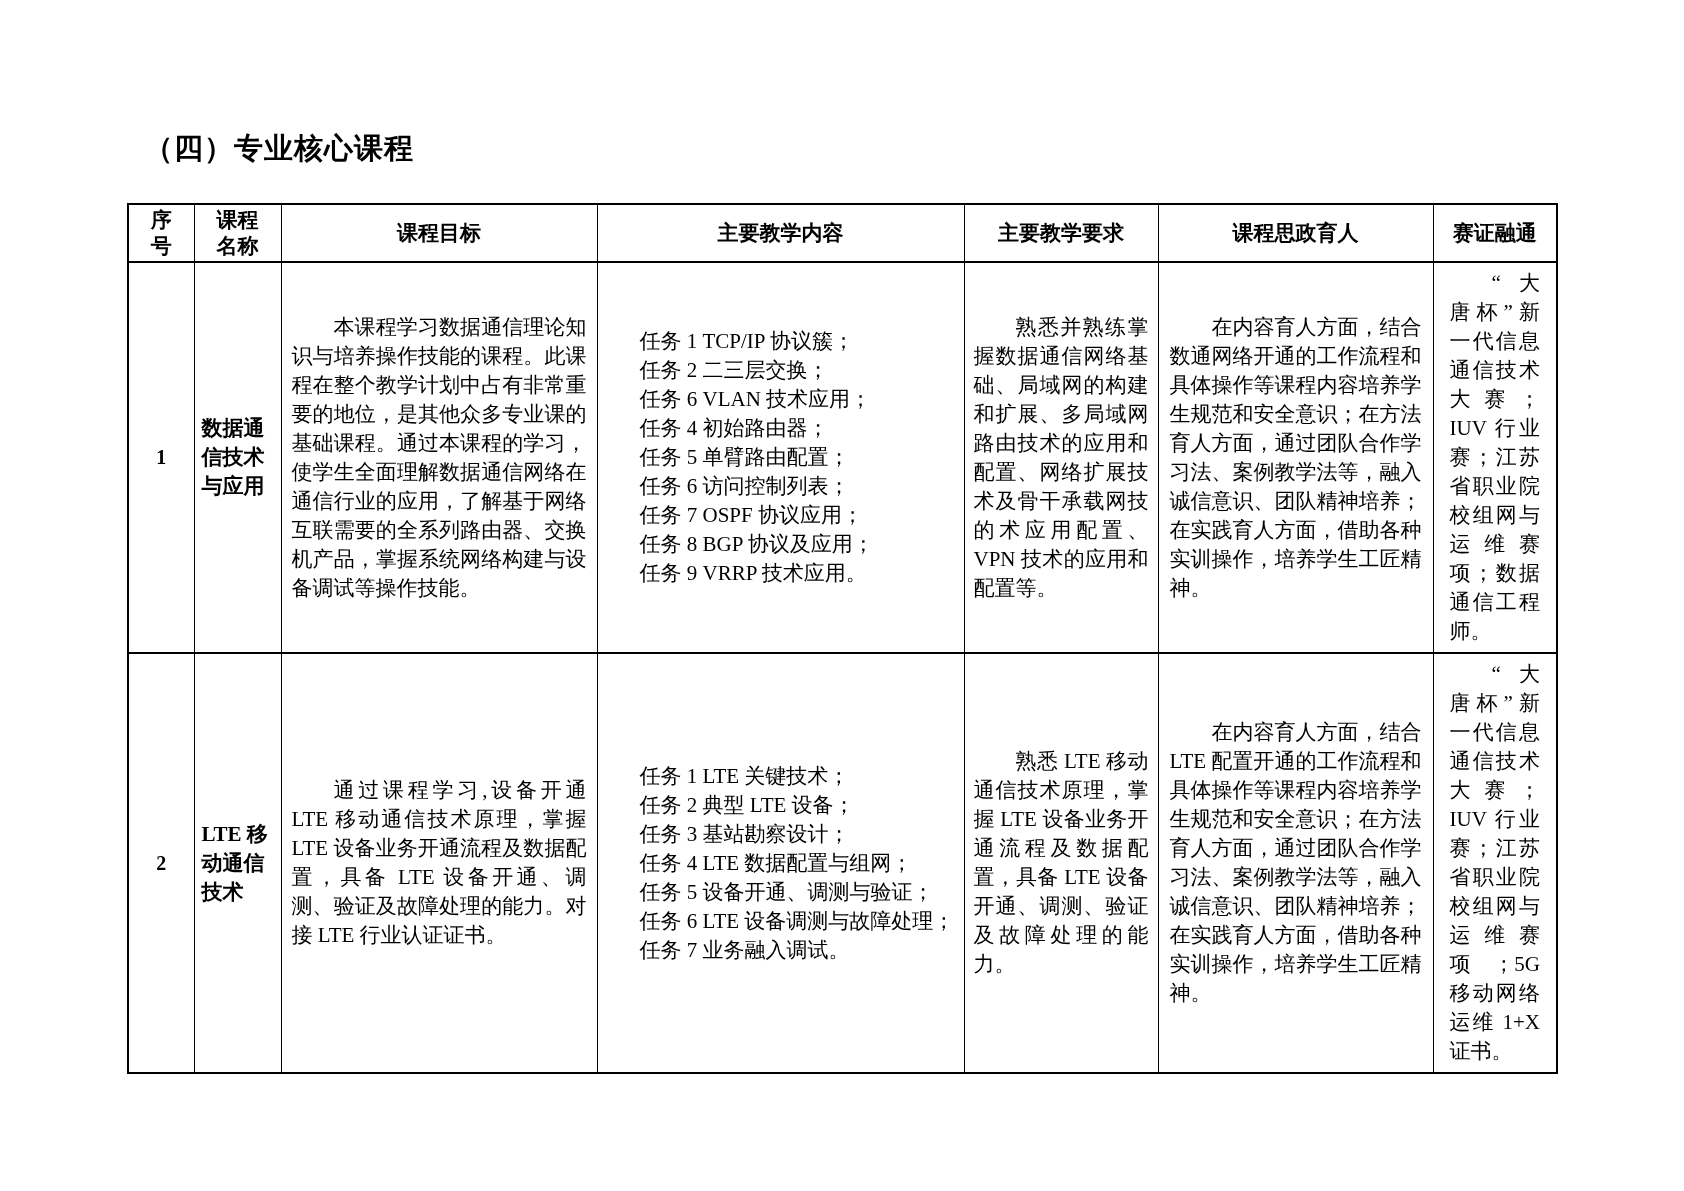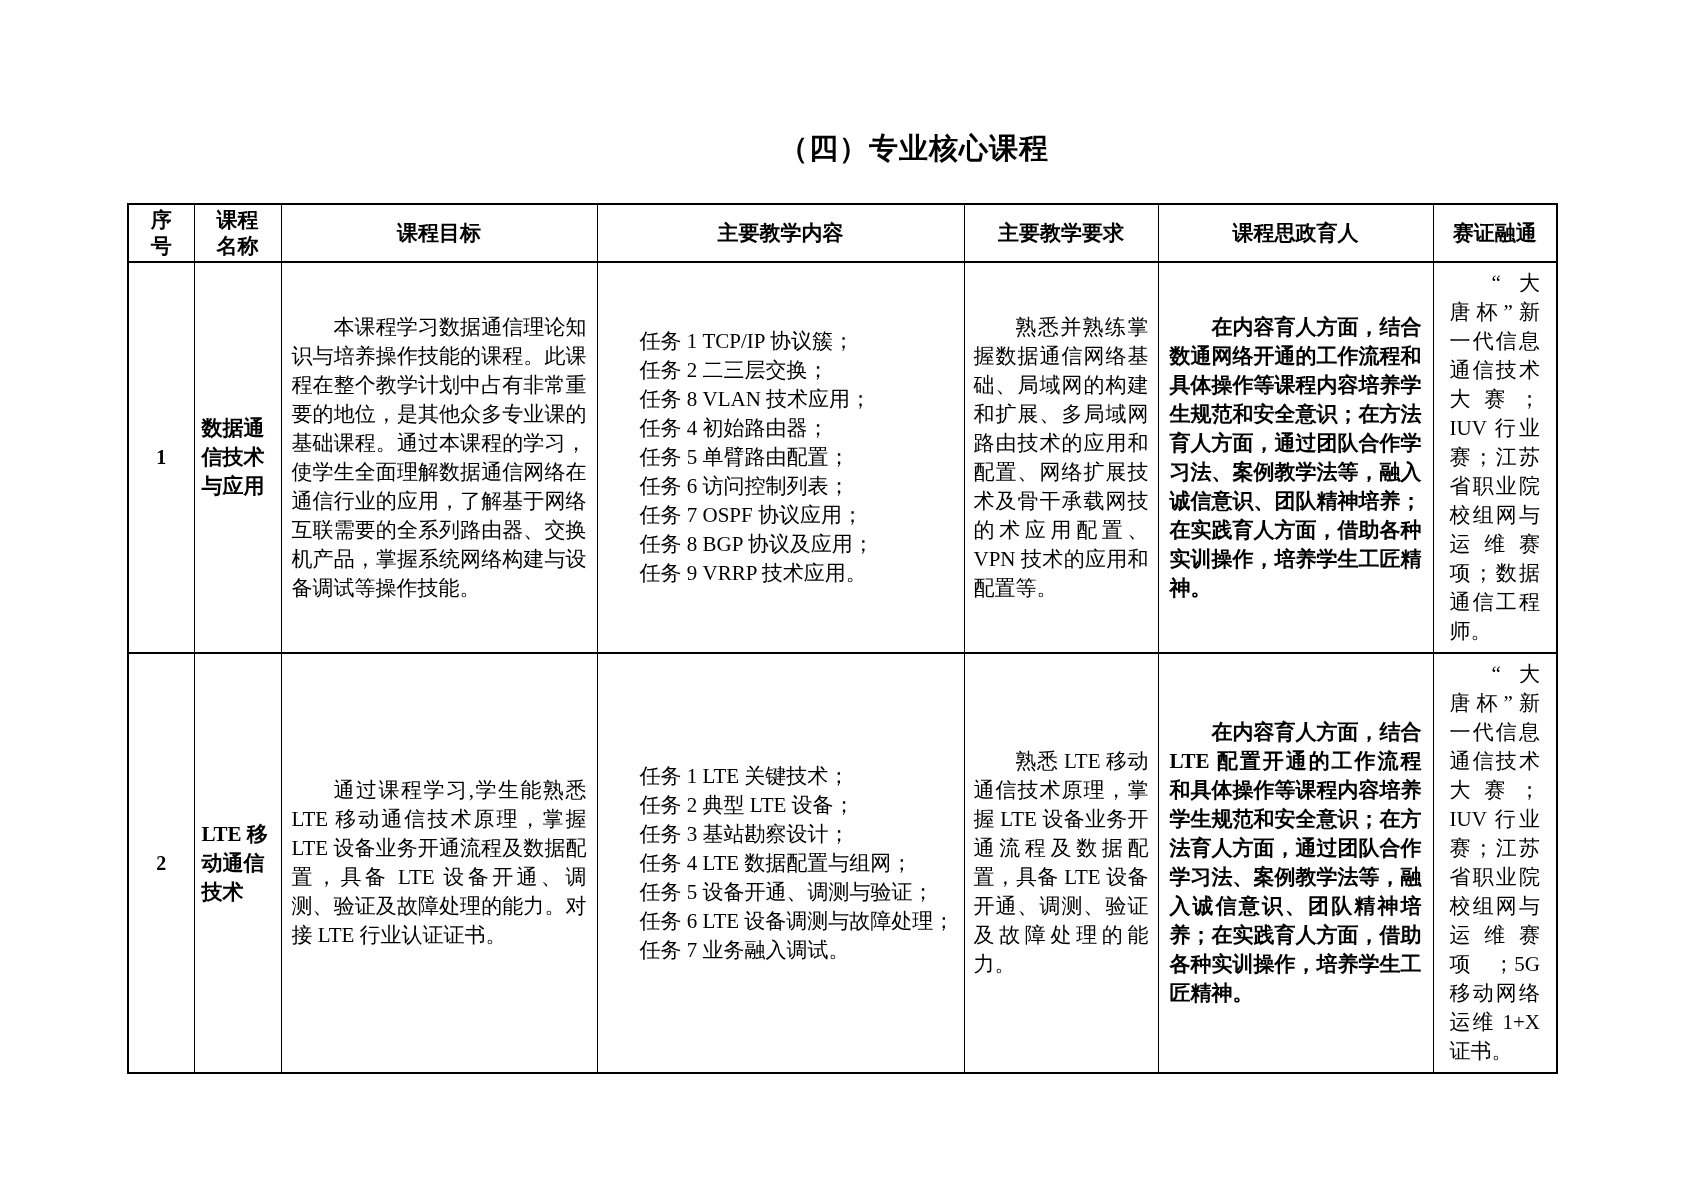--- a/index.html
+++ b/index.html
@@ -13,21 +13,20 @@
     font-family: "Liberation Serif", "DejaVu Serif", serif;
     color: #000000;
     overflow: hidden;
   }
   .heading {
     margin: 131px 0 0 144px;
     font-size: 29px;
     line-height: 34px;
     font-weight: bold;
     letter-spacing: 1px;
-    text-align: center;
   }
   table.course-table {
     margin: 38px 0 0 127px;
     border-collapse: collapse;
     table-layout: fixed;
     width: 1429px;
     border: 2px solid #000;
   }
   .course-table th, .course-table td {
     border: 1px solid #000;
@@ -65,21 +64,21 @@
     margin: 0;
     text-align: justify;
     text-indent: 2em;
   }
   td.c-tasks {
     padding-left: 42px;
     padding-right: 6px;
   }
   .task { white-space: nowrap; }
   td.c-req { padding: 18px 9px; }
-  td.c-ideo { padding: 6px 11px; font-weight: bold; }
+  td.c-ideo { padding: 6px 11px; }
   td.c-comp { padding: 6px 16px; }
 </style>
 </head>
 <body>
 
 <div class="page">
 
   <h1 class="heading">（四）专业核心课程</h1>
 
   <table class="course-table">
@@ -106,21 +105,21 @@
     <tbody>
       <tr class="row1">
         <td class="c-index">1</td>
         <td class="c-name">数据通信技术与应用</td>
         <td class="c-obj">
           <p class="para">本课程学习数据通信理论知识与培养操作技能的课程。此课程在整个教学计划中占有非常重要的地位，是其他众多专业课的基础课程。通过本课程的学习，使学生全面理解数据通信网络在通信行业的应用，了解基于网络互联需要的全系列路由器、交换机产品，掌握系统网络构建与设备调试等操作技能。</p>
         </td>
         <td class="c-tasks">
           <div class="task">任务 1 TCP/IP 协议簇；</div>
           <div class="task">任务 2 二三层交换；</div>
-          <div class="task">任务 8 VLAN 技术应用；</div>
+          <div class="task">任务 6 VLAN 技术应用；</div>
           <div class="task">任务 4 初始路由器；</div>
           <div class="task">任务 5 单臂路由配置；</div>
           <div class="task">任务 6 访问控制列表；</div>
           <div class="task">任务 7 OSPF 协议应用；</div>
           <div class="task">任务 8 BGP 协议及应用；</div>
           <div class="task">任务 9 VRRP 技术应用。</div>
         </td>
         <td class="c-req">
           <p class="para">熟悉并熟练掌握数据通信网络基础、局域网的构建和扩展、多局域网路由技术的应用和配置、网络扩展技术及骨干承载网技的术应用配置、VPN 技术的应用和配置等。</p>
         </td>
@@ -128,21 +127,21 @@
           <p class="para">在内容育人方面，结合数通网络开通的工作流程和具体操作等课程内容培养学生规范和安全意识；在方法育人方面，通过团队合作学习法、案例教学法等，融入诚信意识、团队精神培养；在实践育人方面，借助各种实训操作，培养学生工匠精神。</p>
         </td>
         <td class="c-comp">
           <p class="para">“大唐杯”新一代信息通信技术大赛；IUV 行业赛；江苏省职业院校组网与运维赛项；数据通信工程师。</p>
         </td>
       </tr>
       <tr class="row2">
         <td class="c-index">2</td>
         <td class="c-name">LTE 移动通信技术</td>
         <td class="c-obj">
-          <p class="para">通过课程学习,学生能熟悉 LTE 移动通信技术原理，掌握 LTE 设备业务开通流程及数据配置，具备 LTE 设备开通、调测、验证及故障处理的能力。对接 LTE 行业认证证书。</p>
+          <p class="para">通过课程学习,设备开通 LTE 移动通信技术原理，掌握 LTE 设备业务开通流程及数据配置，具备 LTE 设备开通、调测、验证及故障处理的能力。对接 LTE 行业认证证书。</p>
         </td>
         <td class="c-tasks">
           <div class="task">任务 1 LTE 关键技术；</div>
           <div class="task">任务 2 典型 LTE 设备；</div>
           <div class="task">任务 3 基站勘察设计；</div>
           <div class="task">任务 4 LTE 数据配置与组网；</div>
           <div class="task">任务 5 设备开通、调测与验证；</div>
           <div class="task">任务 6 LTE 设备调测与故障处理；</div>
           <div class="task">任务 7 业务融入调试。</div>
         </td>

